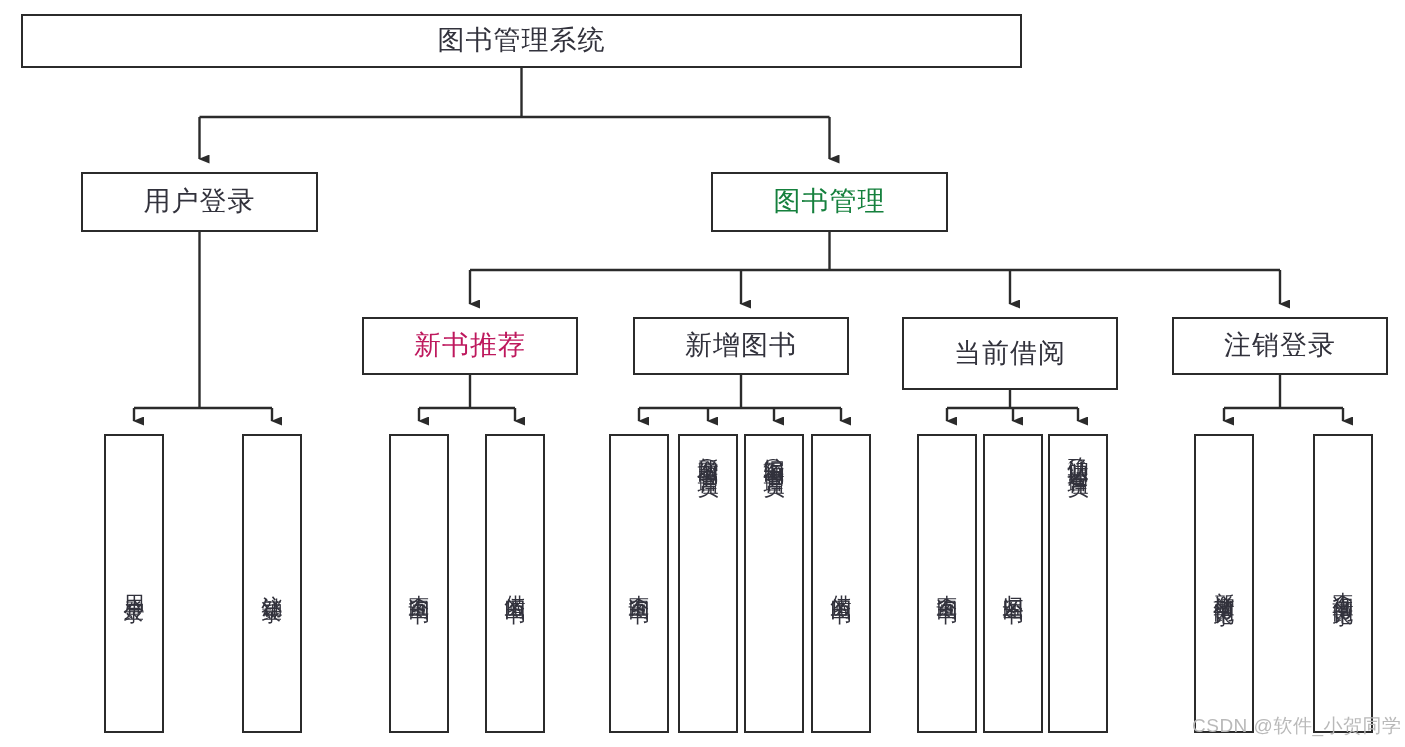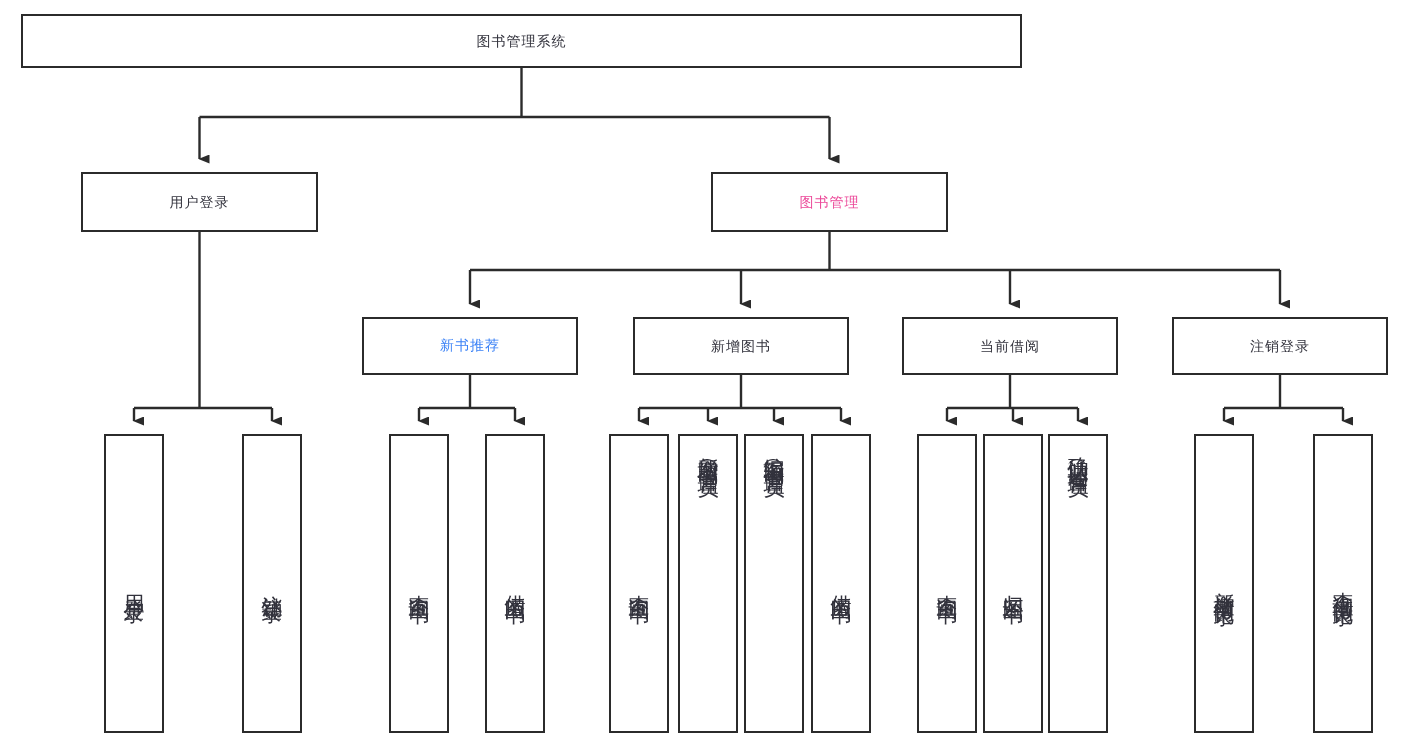--- a/index.html
+++ b/index.html
@@ -31,21 +31,21 @@
     box-sizing: border-box;
     background: #ffffff;
     border: 2px solid #2b2b2b;
     display: flex;
     align-items: center;
     justify-content: center;
     z-index: 2;
   }
   .node-label {
     color: #32323c;
-    font-size: 14px;
+    font-size: 27px;
     line-height: 1.15;
     letter-spacing: 1px;
     white-space: nowrap;
     text-align: center;
     user-select: none;
   }
   
   .node.vertical {
     align-items: center;
     justify-content: center;
@@ -121,29 +121,29 @@
   </svg>
 
   <div id="node-layer">
       <div class="node" style="left: 21px; top: 14px; width: 1001px; height: 54px; border-color: rgb(43, 43, 43);">
         <span class="node-label" style="color: rgb(50, 50, 60);">图书管理系统</span>
       </div>
       <div class="node" style="left: 81px; top: 172px; width: 237px; height: 60px; border-color: rgb(43, 43, 43);">
         <span class="node-label" style="color: rgb(50, 50, 60);">用户登录</span>
       </div>
       <div class="node" style="left: 711px; top: 172px; width: 237px; height: 60px; border-color: rgb(43, 43, 43);">
-        <span class="node-label" style="color: #ec4899;">图书管理</span>
+        <span class="node-label" style="color: #15803d;">图书管理</span>
       </div>
       <div class="node" style="left: 362px; top: 317px; width: 216px; height: 58px; border-color: rgb(43, 43, 43);">
-        <span class="node-label" style="color: #3b82f6; font-family: Liberation Serif, serif;">新书推荐</span>
+        <span class="node-label" style="color: #be185d; font-family: Liberation Serif, serif;">新书推荐</span>
       </div>
       <div class="node" style="left: 633px; top: 317px; width: 216px; height: 58px; border-color: rgb(43, 43, 43);">
         <span class="node-label" style="color: rgb(50, 50, 60);">新增图书</span>
       </div>
-      <div class="node" style="left: 902px; top: 317px; width: 216px; height: 58px; border-color: rgb(43, 43, 43);">
+      <div class="node" style="left: 902px; top: 317px; width: 216px; height: 73px; border-color: rgb(43, 43, 43);">
         <span class="node-label" style="color: rgb(50, 50, 60);">当前借阅</span>
       </div>
       <div class="node" style="left: 1172px; top: 317px; width: 216px; height: 58px; border-color: rgb(43, 43, 43);">
         <span class="node-label" style="color: rgb(50, 50, 60);">注销登录</span>
       </div>
       <div class="node vertical" style="left: 104px; top: 434px; width: 60px; height: 299px; border-color: rgb(43, 43, 43);">
         <span class="node-label" style="color: rgb(50, 50, 60);">用户登录</span>
       </div>
       <div class="node vertical" style="left: 242px; top: 434px; width: 60px; height: 299px; border-color: rgb(43, 43, 43);">
         <span class="node-label" style="color: rgb(50, 50, 60);">注销登录</span>
@@ -176,14 +176,15 @@
         <span class="node-label" style="color: rgb(50, 50, 60);">确认归还（管理员）</span>
       </div>
       <div class="node vertical" style="left: 1194px; top: 434px; width: 60px; height: 299px; border-color: rgb(43, 43, 43);">
         <span class="node-label" style="color: rgb(50, 50, 60);">新增借阅记录</span>
       </div>
       <div class="node vertical" style="left: 1313px; top: 434px; width: 60px; height: 299px; border-color: rgb(43, 43, 43);">
         <span class="node-label" style="color: rgb(50, 50, 60);">查询借阅记录</span>
       </div>
     </div>
 
+  <div class="watermark" style="left:1192px; top:713px;">CSDN @软件_小贺同学</div>
 
 </div>
 
 </body></html>

